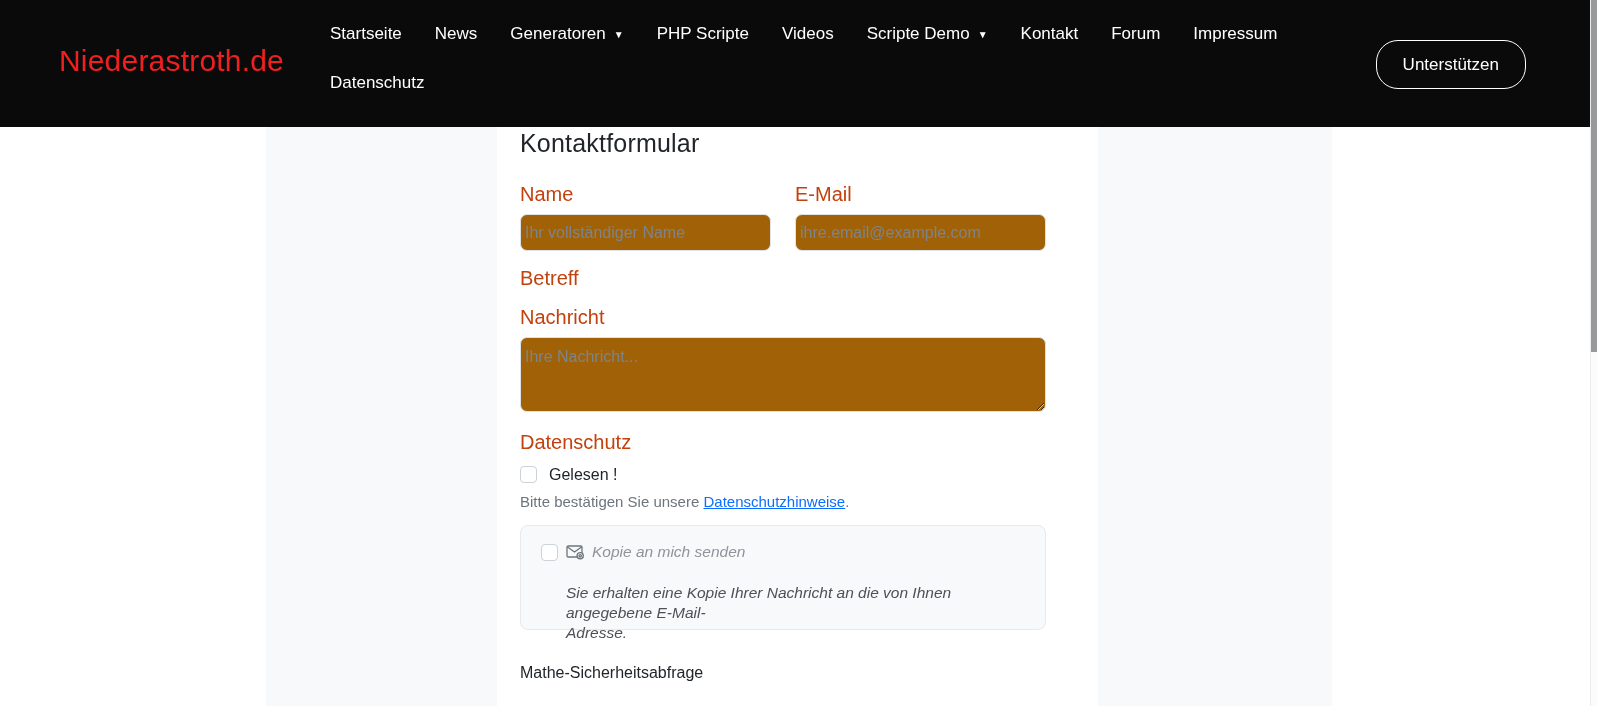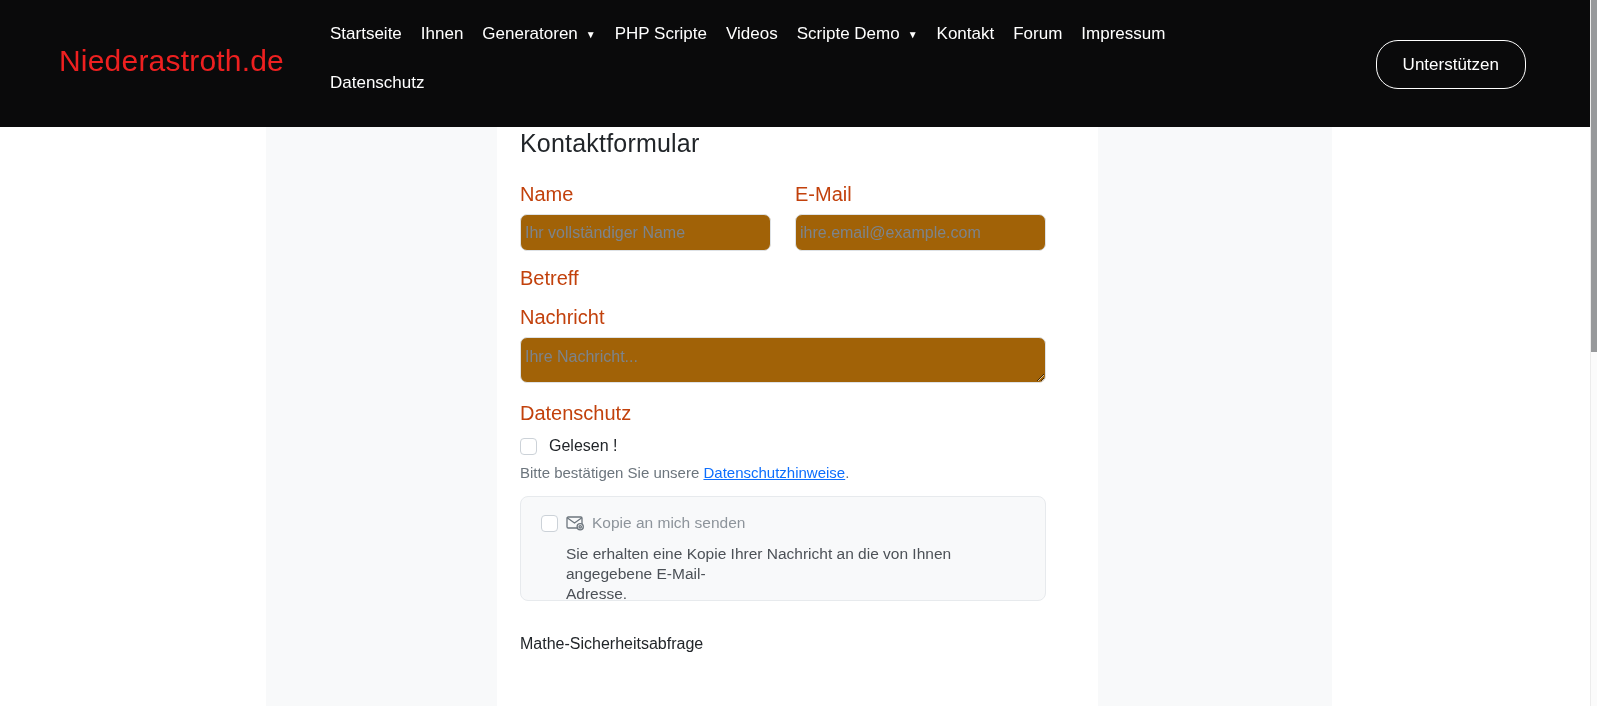--- a/index.html
+++ b/index.html
@@ -6,21 +6,21 @@
   html,body { width:1597px; height:706px; overflow:hidden; background:#ffffff;
               font-family:"Liberation Sans","DejaVu Sans",sans-serif; }
   .page { position:relative; width:1597px; height:706px; overflow:hidden; background:#fff; }
 
   
   .header { position:absolute; left:0; top:0; width:1590px; height:127px;
             background:#0a0a0b; display:flex; align-items:flex-start; }
   .logo { position:absolute; left:59px; top:44px; font-size:30px; letter-spacing:.2px;
           color:#ee2020; font-weight:500; cursor:pointer; }
   .nav-wrap { position:absolute; left:330px; top:22px; width:1030px; }
-  .nav-row { display:flex; align-items:center; column-gap:19px; }
+  .nav-row { display:flex; align-items:center; column-gap:33px; }
   .nav-row + .nav-row { margin-top:25px; }
   .nav-item { color:#ffffff; font-size:17px; line-height:24px; cursor:pointer;
               display:flex; align-items:center; gap:8px; white-space:nowrap; }
   .caret { font-size:10px; color:#fff; line-height:1; transform:translateY(1px); }
   .support-btn { position:absolute; right:64px; top:40px; height:49px; padding:0 26px;
                  border:1.5px solid #ffffff; border-radius:22px; background:transparent;
                  color:#ffffff; font-size:17px; font-family:inherit; cursor:pointer;
                  display:flex; align-items:center; }
 
   
@@ -38,36 +38,36 @@
   .group { margin-top:15px; }
   .group.first { margin-top:23px; }
   .row2 { display:flex; gap:24px; }
   .row2 > div { flex:1; }
   .text-input, .text-area {
       width:100%; border:1px solid #dee2e6; border-radius:7px; background:#a16207;
       font-family:inherit; font-size:16px; color:#212529; padding:6px 4px;
       margin-top:8px; outline:none; }
   .text-input { height:37px; }
   .text-input::placeholder, .text-area::placeholder { color:#7c848c; opacity:1; }
-  .text-area { height:46px; resize:both; line-height:22px; padding-top:8px; }
+  .text-area { height:75px; resize:both; line-height:22px; padding-top:8px; }
 
   .checkbox { width:17px; height:17px; border:1px solid #ccd2d8; border-radius:4px;
               background:#fff; flex:0 0 17px; cursor:pointer; }
-  .check-row { display:flex; align-items:center; gap:12px; margin-top:12px; }
+  .check-row { display:flex; align-items:flex-start; gap:12px; margin-top:12px; }
   .check-label { font-size:16px; color:#212529; cursor:pointer; }
   .help-text { margin-top:9px; font-size:15px; color:#6c757d; }
   .help-text a { color:#0d6efd; text-decoration:underline; cursor:pointer; }
 
   .copy-card { margin-top:15px; width:526px; height:105px; background:#f8f9fa;
                border:1px solid #e7eaed; border-radius:8px; padding:17px 20px; }
-  .copy-head { display:flex; align-items:center; gap:8px; }
+  .copy-head { display:flex; align-items:center; gap:8px;font-style:italic; }
   .copy-head .env { color:#6c757d; display:flex; }
   .copy-label { font-size:15.5px; color:#8d949b; cursor:pointer; }
-  .copy-desc { margin-left:25px; margin-top:12px; font-size:15.5px; line-height:20px;
-               color:#4c5157; }
+  .copy-desc { margin-left:25px; margin-top:22px; font-size:15.5px; line-height:20px;
+               color:#4c5157;font-style:italic; }
 
   .clipped-label { margin-top:34px; font-size:16px; color:#212529; }
 
   
   .scrollbar-track { position:absolute; right:0; top:0; width:7px; height:706px;
                      background:#fbfbfb; border-left:1px solid #ececec; }
   .scrollbar-thumb { position:absolute; right:0; top:0; width:6px; height:352px;
                      background:#97999b; cursor:pointer; }
 </style>
 </head>
@@ -77,21 +77,21 @@
 
   <div class="header">
     <div class="logo">Niederastroth.de</div>
 
     <div class="nav-wrap">
       <div class="nav-row">
         <div class="nav-item">
           <span>Startseite</span>
         </div>
         <div class="nav-item">
-          <span>Ihnen</span>
+          <span>News</span>
         </div>
         <div class="nav-item">
           <span>Generatoren</span>
           <span class="caret">▼</span>
         </div>
         <div class="nav-item">
           <span>PHP Scripte</span>
         </div>
         <div class="nav-item">
           <span>Videos</span>

